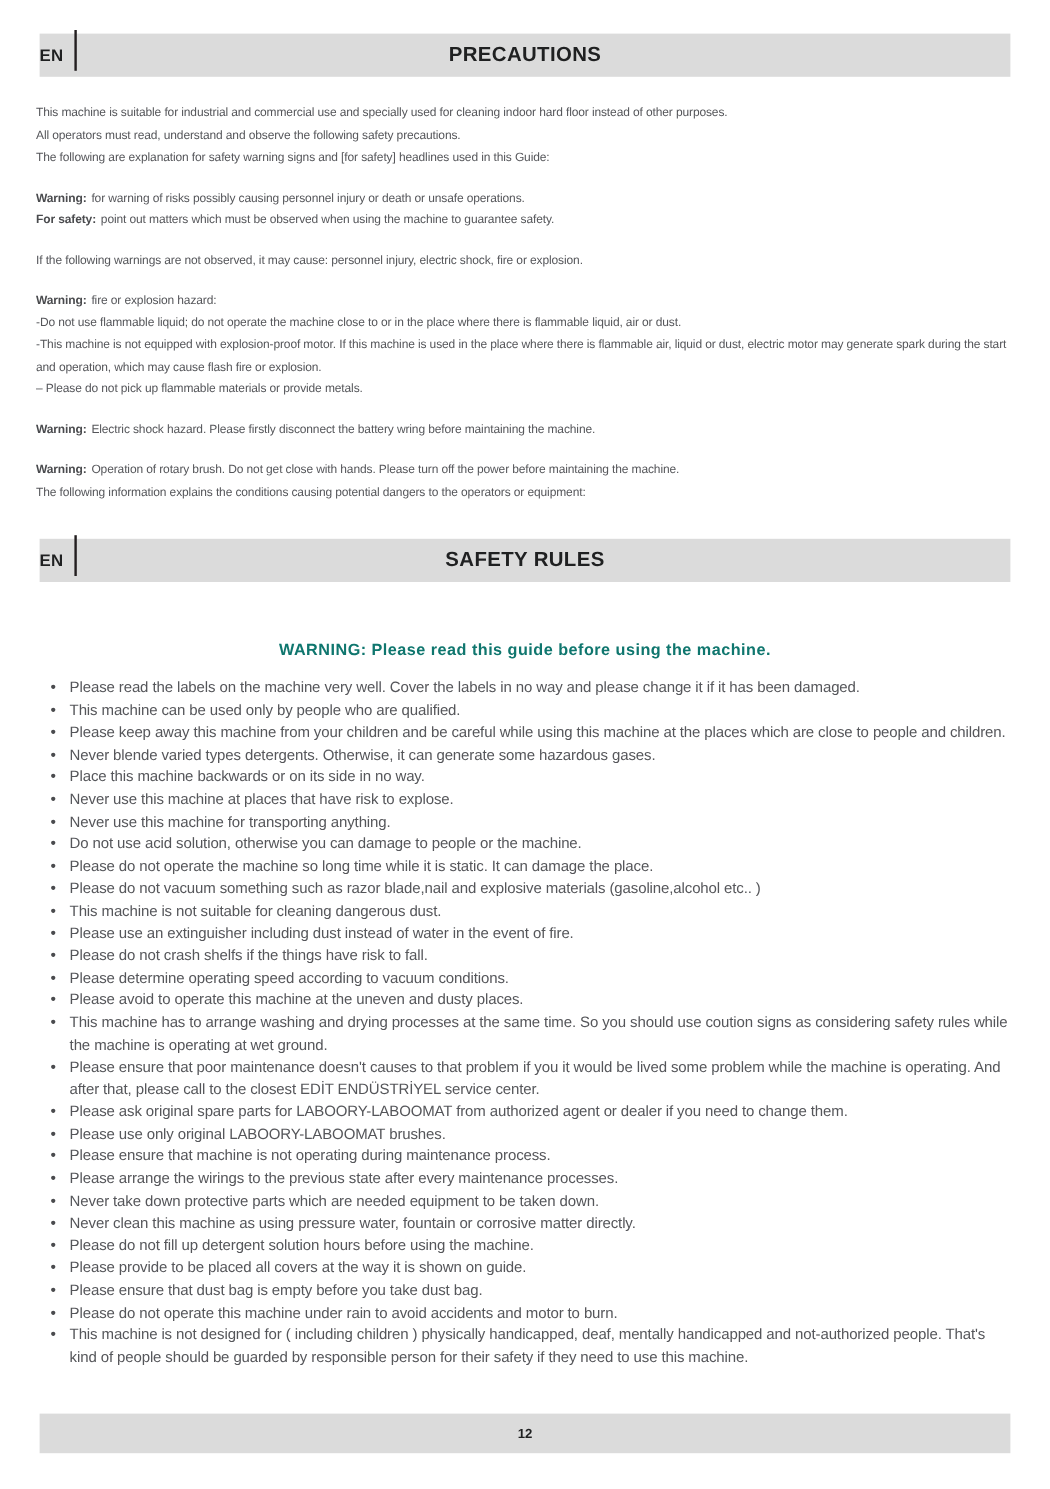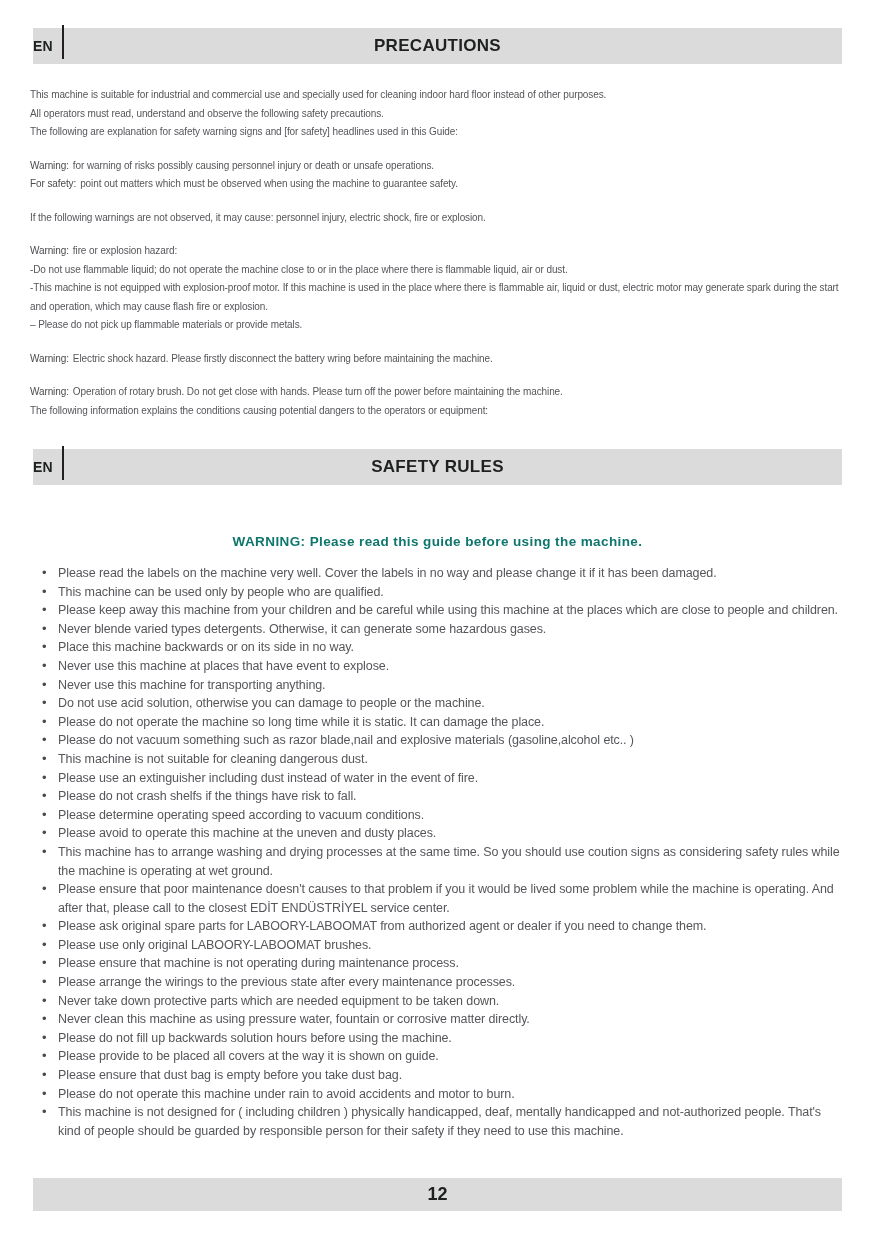--- a/index.html
+++ b/index.html
@@ -50,21 +50,21 @@
   .content{
     margin:0 35px 0 30px;
     font-size:10px;
     line-height:18.5px;
     letter-spacing:-0.1px;
   }
   .content p{margin:0 0 0 0;}
   .para{margin-top:15px !important;}
   .intro{margin-top:22px !important;}
   .line{display:block;}
-  .lbl{font-weight:normal;color:#4a4b4e;margin-right:4px;}
+  .lbl{font-weight:bold;color:#4a4b4e;margin-right:4px;}
   
   .bar.mid{margin-top:29px;}
   .warning-heading{
     margin:49px 0 0 0;
     text-align:center;
     font-size:13.5px;
     font-weight:bold;
     color:#0f766e;
     letter-spacing:0.4px;
   }
@@ -92,21 +92,21 @@
   
   .bar.bottom{
     position:absolute;
     left:0;right:0;
     bottom:30px;
     margin:0 33px;
     height:33px;
     justify-content:center;
   }
   .page-number{
-    font-size:18px;
+    font-size:11px;
     font-weight:bold;
     color:#1f2021;
   }
 </style>
 </head>
 <body>
 
 <div class="page">
 
   <header class="bar top">
@@ -158,39 +158,39 @@
 
   <section>
     <h2 class="warning-heading">WARNING: Please read this guide before using the machine.</h2>
 
     <ul class="rules">
       <li>Please read the labels on the machine very well.  Cover the labels in no way and please change it if it has been damaged.</li>
       <li>This machine can be used only by people who are qualified.</li>
       <li>Please keep away this machine from your children and be careful while using this machine at the places which are close to people and children.</li>
       <li>Never blende varied types detergents. Otherwise, it can generate some hazardous gases.</li>
       <li>Place this machine backwards or on its side in no way.</li>
-      <li>Never use this machine at places that have event to explose.</li>
+      <li>Never use this machine at places that have risk to explose.</li>
       <li>Never use this machine for transporting anything.</li>
       <li>Do not use acid solution, otherwise you can damage to people or the machine.</li>
       <li>Please do not operate the machine so long time while it is static. It can damage the place.</li>
       <li>Please do not vacuum something such as razor blade,nail and explosive materials (gasoline,alcohol etc.. )</li>
       <li>This machine is not suitable for cleaning dangerous dust.</li>
       <li>Please use an extinguisher including dust instead of water in the event of fire.</li>
       <li>Please do not crash shelfs if the things have risk to fall.</li>
       <li>Please determine operating speed according to vacuum conditions.</li>
       <li>Please avoid to operate this machine at the uneven and dusty places.</li>
       <li>This machine has to arrange washing and drying processes at the same time. So you should use coution signs as considering safety rules while the machine is operating at wet ground.</li>
       <li>Please ensure  that poor maintenance doesn't causes to that problem if you it would be lived some problem while  the machine is operating. And after that, please call to the closest EDİT ENDÜSTRİYEL service center.</li>
       <li>Please ask original spare parts for LABOORY-LABOOMAT from authorized agent or dealer if you need to change them.</li>
       <li>Please  use only original LABOORY-LABOOMAT brushes.</li>
       <li>Please ensure that machine is not operating during maintenance process.</li>
       <li>Please arrange the wirings to the previous state after every maintenance processes.</li>
       <li>Never take down protective parts which are needed equipment to be taken down.</li>
       <li>Never clean this machine as using pressure water, fountain or corrosive matter directly.</li>
-      <li>Please do not fill up backwards solution  hours before using the machine.</li>
+      <li>Please do not fill up detergent solution  hours before using the machine.</li>
       <li>Please provide to be placed all covers at the way  it is shown on guide.</li>
       <li>Please ensure that dust bag is empty before you take dust bag.</li>
       <li>Please do not operate this machine under rain to avoid accidents and motor to burn.</li>
       <li>This machine is not designed for ( including children ) physically handicapped, deaf, mentally handicapped and not-authorized people. That's kind of people should be guarded by responsible person for their safety if they need to use this machine.</li>
     </ul>
   </section>
 
   <footer class="bar bottom">
     <span class="page-number">12</span>
   </footer>

